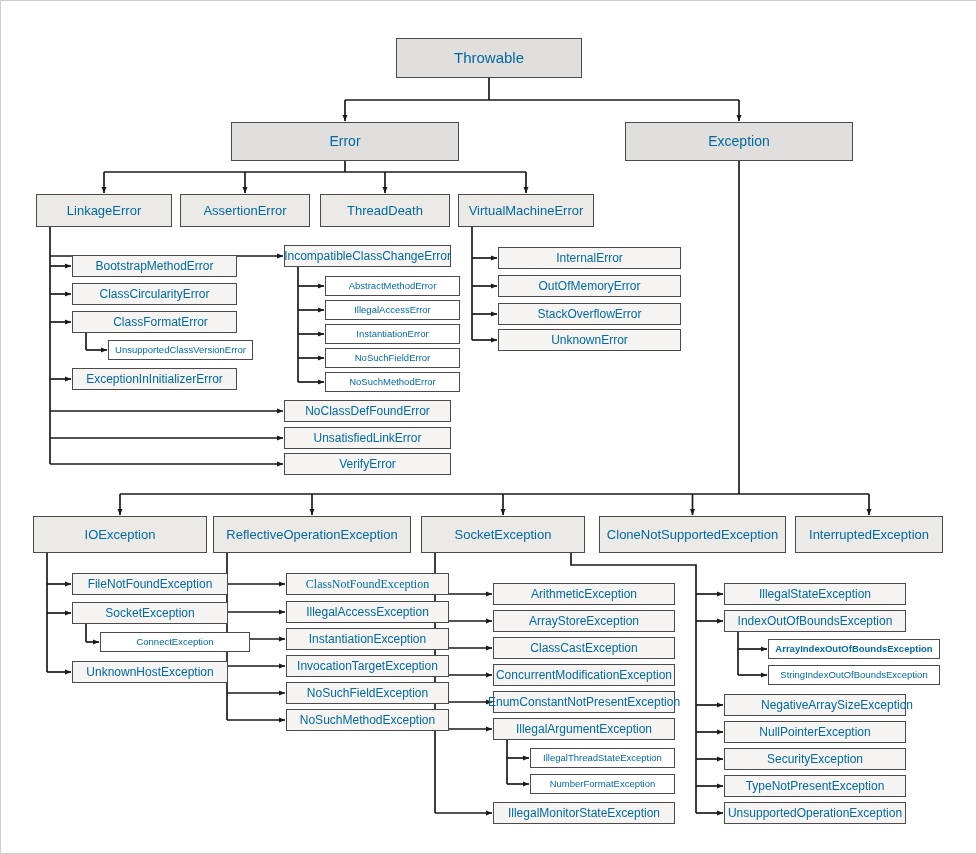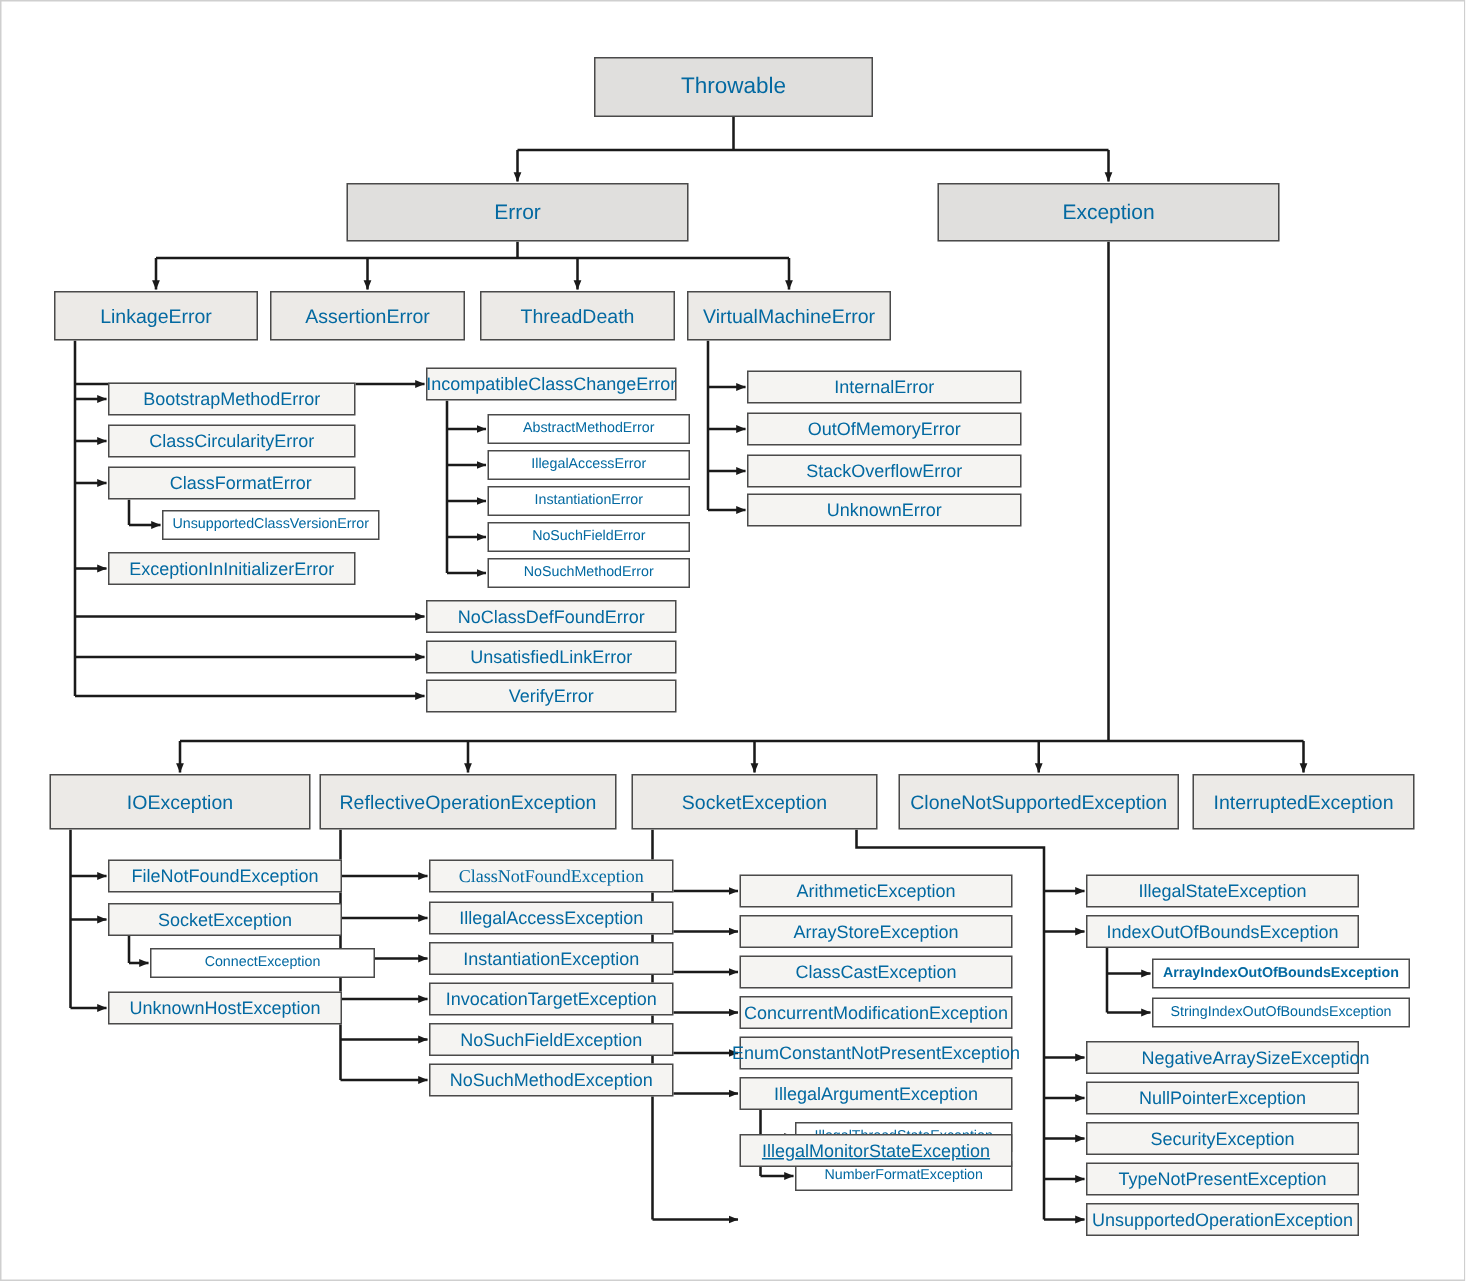--- a/index.html
+++ b/index.html
@@ -258,21 +258,21 @@
       </div>
       <div class="node lvl-3" style="left: 493px; top: 718px; width: 182px; height: 22px;">
         <span>IllegalArgumentException</span>
       </div>
       <div class="node lvl-4" style="left: 530px; top: 748px; width: 145px; height: 20px;">
         <span>IllegalThreadStateException</span>
       </div>
       <div class="node lvl-4" style="left: 530px; top: 774px; width: 145px; height: 20px;">
         <span>NumberFormatException</span>
       </div>
-      <div class="node lvl-3" style="left: 493px; top: 756px; width: 182px; height: 22px; text-decoration: underline;">
+      <div class="node lvl-3" style="left: 493px; top: 802px; width: 182px; height: 22px;">
         <span>IllegalMonitorStateException</span>
       </div>
       <div class="node lvl-3" style="left: 724px; top: 583px; width: 182px; height: 22px;">
         <span>IllegalStateException</span>
       </div>
       <div class="node lvl-3" style="left: 724px; top: 610px; width: 182px; height: 22px;">
         <span>IndexOutOfBoundsException</span>
       </div>
       <div class="node lvl-4" style="left: 768px; top: 639px; width: 172px; height: 20px; font-weight: bold;">
         <span>ArrayIndexOutOfBoundsException</span>

